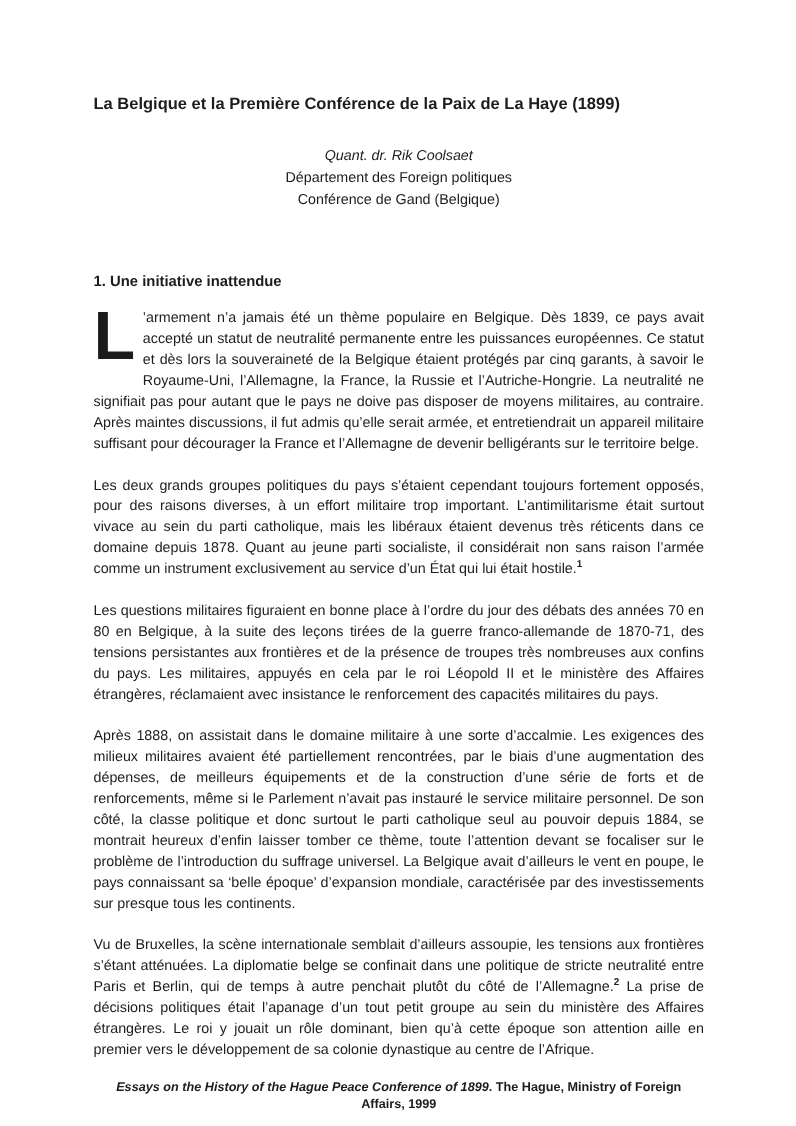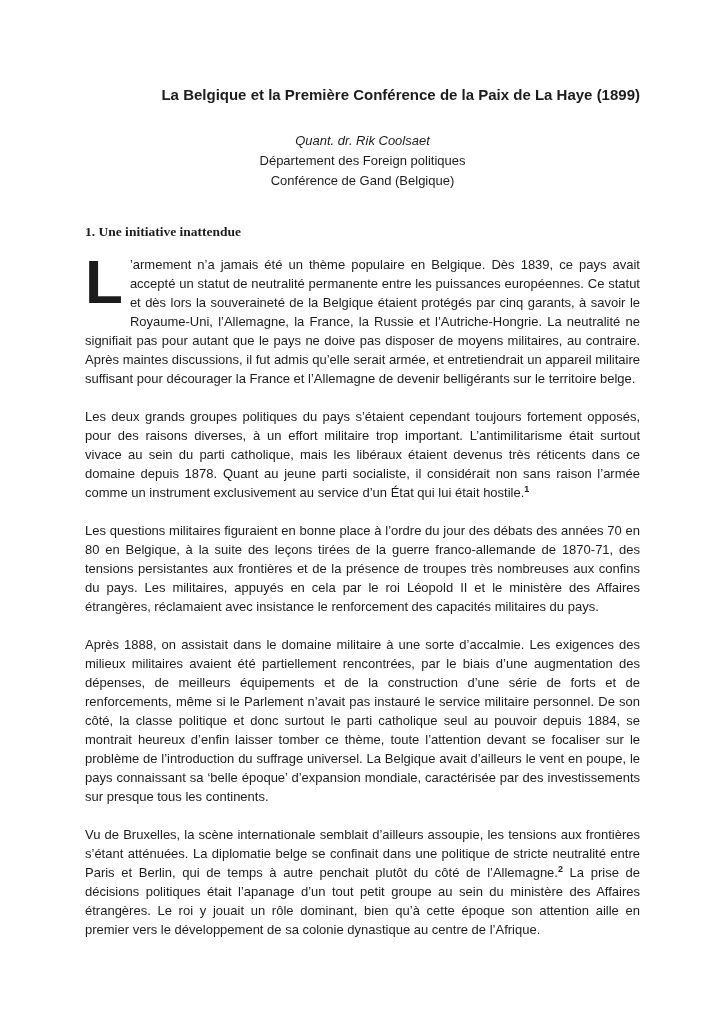--- a/index.html
+++ b/index.html
@@ -14,38 +14,37 @@
     height: 1024px;
     background: #ffffff;
     font-family: "Liberation Sans", sans-serif;
     color: #1c1c1c;
     padding: 86px 84px 0 85px;
     overflow: hidden;
   }
   .doc-title {
     font-size: 15px;
     font-weight: bold;
-    text-align: right;
+    text-align: left;
     margin: 0 0 27px 0;
     line-height: 18px;
   }
   .author-block {
     text-align: center;
     font-size: 13px;
     line-height: 20px;
   }
   .author-name {
     font-style: italic;
   }
   .section-heading {
     font-size: 13.5px;
     font-weight: bold;
-    margin: 32px 0 0 0;
+    margin: 56px 0 0 0;
     line-height: 18px;
-    font-family: Liberation Serif, serif;
   }
   p.body {
     font-size: 13px;
     line-height: 19px;
     text-align: justify;
     margin: 19px 0 0 0;
   }
   p.body.first {
     margin-top: 14px;
   }
@@ -92,14 +91,15 @@
   <p class="body first"><span class="dropcap">L</span><span>’armement n’a jamais été un thème populaire en Belgique. Dès 1839, ce pays avait accepté un statut de neutralité permanente entre les puissances européennes. Ce statut et dès lors la souveraineté de la Belgique étaient protégés par cinq garants, à savoir le Royaume-Uni, l’Allemagne, la France, la Russie et l’Autriche-Hongrie. La neutralité ne signifiait pas pour autant que le pays ne doive pas disposer de moyens militaires, au contraire. Après maintes discussions, il fut admis qu’elle serait armée, et entretiendrait un appareil militaire suffisant pour décourager la France et l’Allemagne de devenir belligérants sur le territoire belge.</span></p>
 
   <p class="body"><span>Les deux grands groupes politiques du pays s’étaient cependant toujours fortement opposés, pour des raisons diverses, à un effort militaire trop important. L’antimilitarisme était surtout vivace au sein du parti catholique, mais les libéraux étaient devenus très réticents dans ce domaine depuis 1878. Quant au jeune parti socialiste, il considérait non sans raison l’armée comme un instrument exclusivement au service d’un État qui lui était hostile.</span><sup class="note">1</sup></p>
 
   <p class="body">Les questions militaires figuraient en bonne place à l’ordre du jour des débats des années 70 en 80 en Belgique, à la suite des leçons tirées de la guerre franco-allemande de 1870-71, des tensions persistantes aux frontières et de la présence de troupes très nombreuses aux confins du pays. Les militaires, appuyés en cela par le roi Léopold II et le ministère des Affaires étrangères, réclamaient avec insistance le renforcement des capacités militaires du pays.</p>
 
   <p class="body">Après 1888, on assistait dans le domaine militaire à une sorte d’accalmie. Les exigences des milieux militaires avaient été partiellement rencontrées, par le biais d’une augmentation des dépenses, de meilleurs équipements et de la construction d’une série de forts et de renforcements, même si le Parlement n’avait pas instauré le service militaire personnel. De son côté, la classe politique et donc surtout le parti catholique seul au pouvoir depuis 1884, se montrait heureux d’enfin laisser tomber ce thème, toute l’attention devant se focaliser sur le problème de l’introduction du suffrage universel. La Belgique avait d’ailleurs le vent en poupe, le pays connaissant sa ‘belle époque’ d’expansion mondiale, caractérisée par des investissements sur presque tous les continents.</p>
 
   <p class="body"><span>Vu de Bruxelles, la scène internationale semblait d’ailleurs assoupie, les tensions aux frontières s’étant atténuées. La diplomatie belge se confinait dans une politique de stricte neutralité entre Paris et Berlin, qui de temps à autre penchait plutôt du côté de l’Allemagne.</span><sup class="note">2</sup><span> La prise de décisions politiques était l’apanage d’un tout petit groupe au sein du ministère des Affaires étrangères. Le roi y jouait un rôle dominant, bien qu’à cette époque son attention aille en premier vers le développement de sa colonie dynastique au centre de l’Afrique.</span></p>
 
+  <div class="footer"><span class="footer-italic">Essays on the History of the Hague Peace Conference of 1899</span><span>. The Hague, Ministry of Foreign Affairs, 1999</span></div>
 
 </div>
 
 </body></html>

